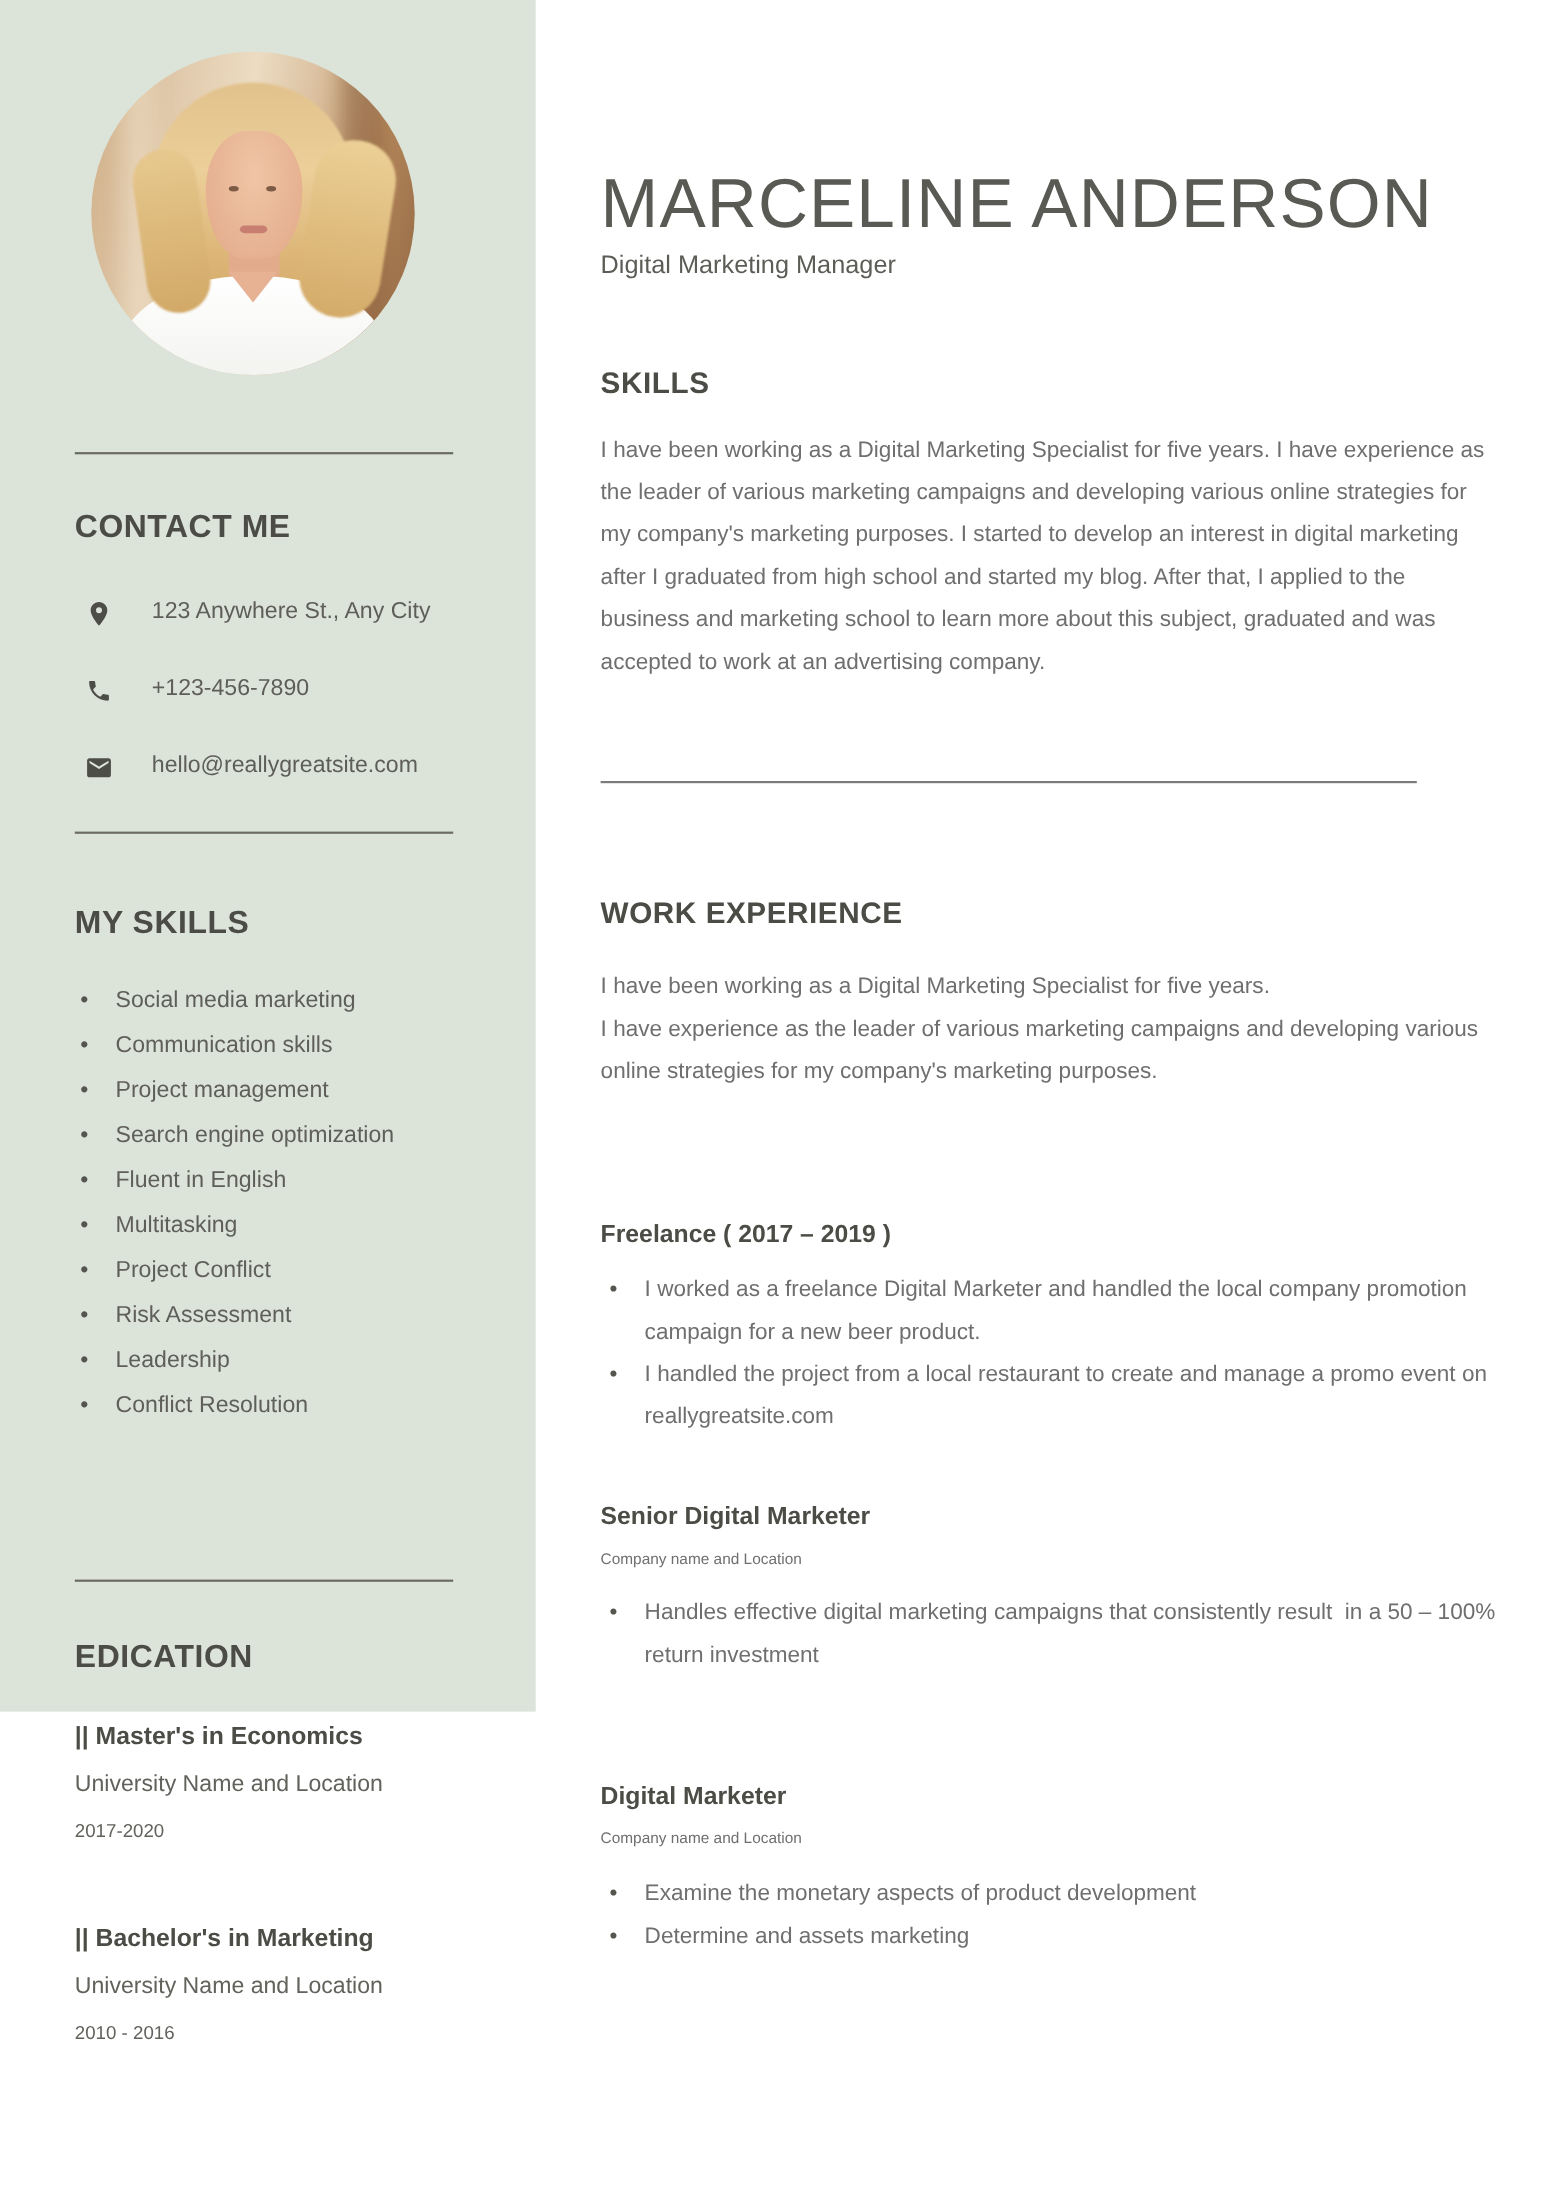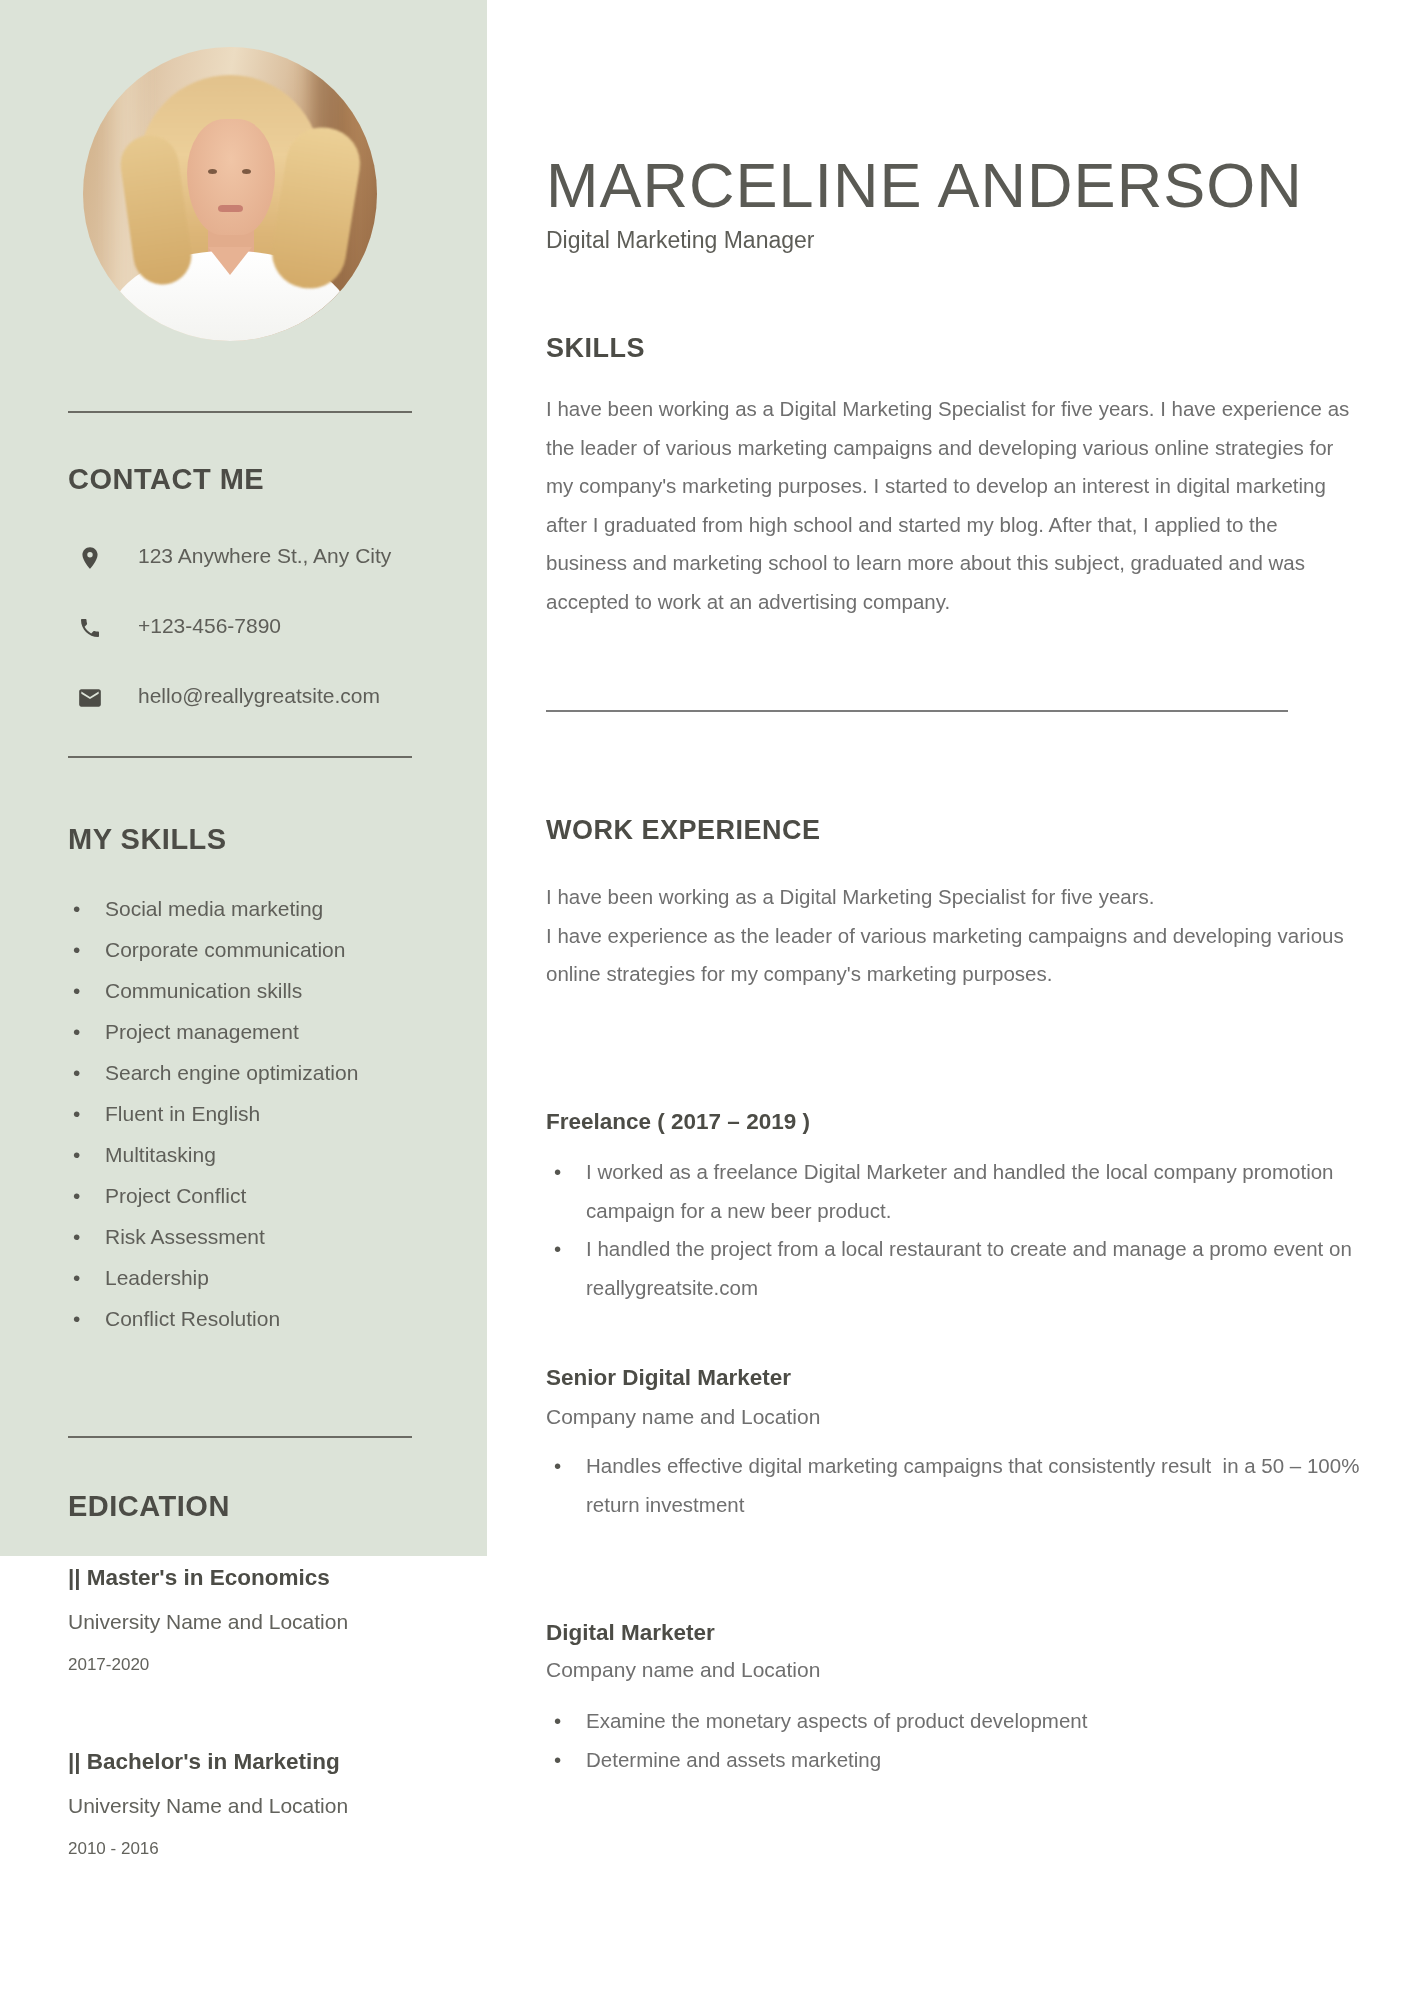--- a/index.html
+++ b/index.html
@@ -54,21 +54,21 @@
   .name{top:150px;font-size:63px;line-height:70px;font-weight:300;color:#5a5a54;letter-spacing:1px;white-space:nowrap;}
   .role{top:224px;font-size:23px;line-height:32px;color:#5d5d57;}
   .m-h2{font-size:27px;line-height:32px;font-weight:bold;color:#4c4c46;letter-spacing:0.5px;}
   .summary-h{top:332px;}
   .body-text{font-size:20.5px;line-height:38.6px;color:#6f6f6f;width:806px;}
   .summary-p{top:390px;}
   .m-divider{top:710px;width:742px;height:0;border-top:2px solid #7c7c7c;}
   .work-h{top:814px;}
   .work-intro{top:878px;}
   .job-title{font-size:22.5px;line-height:32px;font-weight:bold;color:#4c4c46;}
-  .job-company{font-size:21px;line-height:30px;color:#6f6f6f;}
+  .job-company{font-size:14px;line-height:30px;color:#6f6f6f;}
   .jt-freelance{top:1106px;}
   .job-ul{margin:0;padding:0;list-style:none;width:860px;}
   .job-ul li{position:relative;padding-left:40px;font-size:20.5px;line-height:38.6px;color:#6f6f6f;white-space:pre-wrap;}
   .job-ul li::before{content:"•";position:absolute;left:8px;color:#55554f;}
   .ul-freelance{top:1153px;}
   .jt-senior{top:1362px;} .jc-senior{top:1402px;} .ul-senior{top:1447px;}
   .jt-digital{top:1617px;text-align:right;} .jc-digital{top:1655px;} .ul-digital{top:1702px;}
 </style>
 </head>
 <body>
@@ -119,21 +119,20 @@
     </span>
     <span class="ctext">hello@reallygreatsite.com</span>
   </div>
 
   <div class="sb-divider" style="top:756px"></div>
 
   <h2 class="sb-h2" style="top:822px">MY SKILLS</h2>
 
   <ul class="skills">
       <li>Social media marketing</li>
-      <li>Corporate communication</li>
       <li>Communication skills</li>
       <li>Project management</li>
       <li>Search engine optimization</li>
       <li>Fluent in English</li>
       <li>Multitasking</li>
       <li>Project Conflict</li>
       <li>Risk Assessment</li>
       <li>Leadership</li>
       <li>Conflict Resolution</li>
     </ul>

